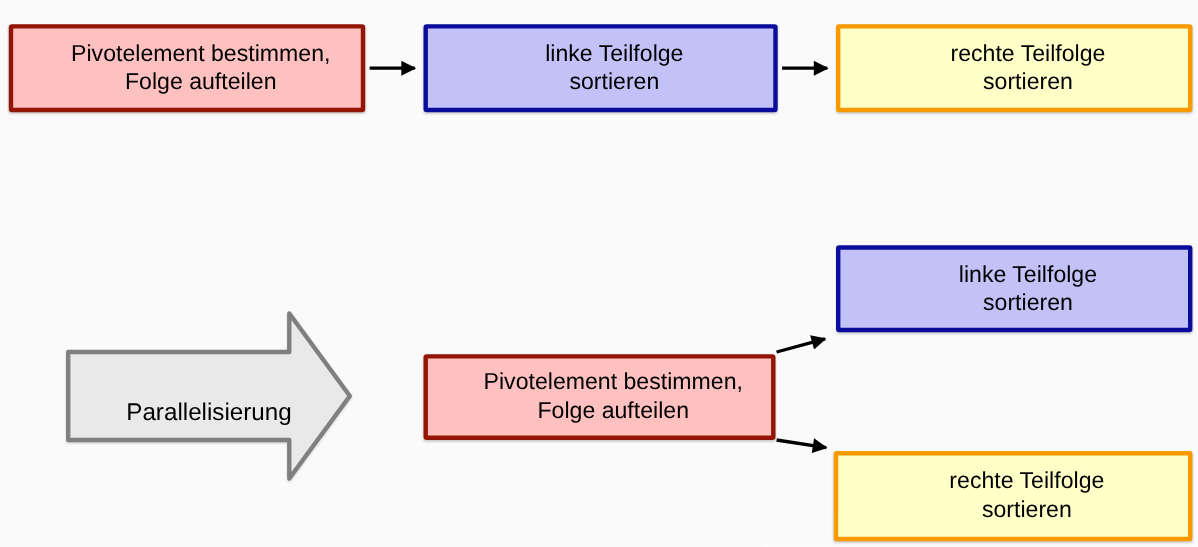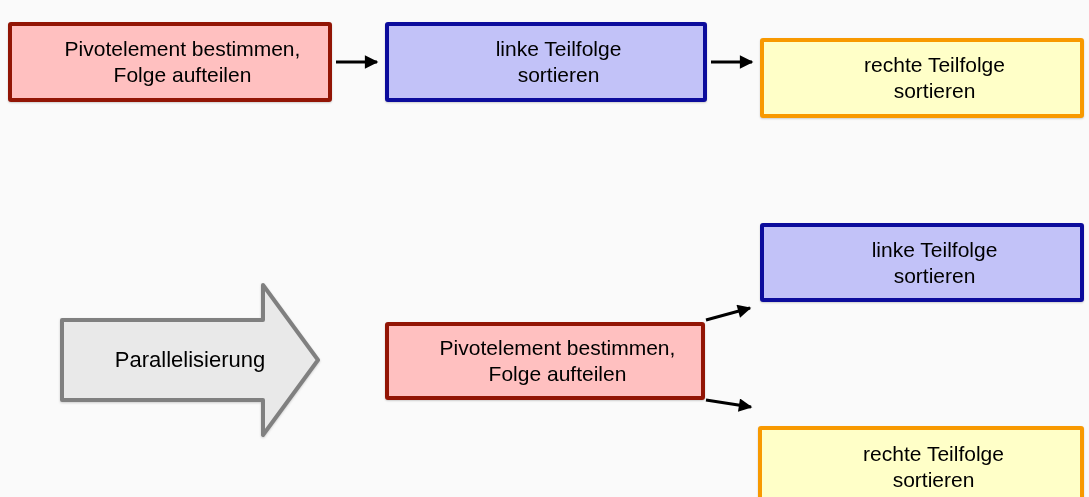--- a/index.html
+++ b/index.html
@@ -48,25 +48,25 @@
     padding-left: 25px;
   }
   .box .lbl {
     white-space: pre-line;
     font-size: 21px;
     line-height: 26px;
     color: var(--text-color, #000);
   }
   .box.red    { background: var(--red-fill, #ffc0c0);    border-color: var(--red-border, #921505); }
   .box.blue   { background: var(--blue-fill, #c2c2f8);   border-color: var(--blue-border, #0c0c9c); }
-  .box.yellow { background: var(--yellow-fill, #ffffc8); border-color: var(--yellow-border, #f89900); margin-top: 16px; }
+  .box.yellow { background: var(--yellow-fill, #ffffc8); border-color: var(--yellow-border, #f89900); }
   .parallel-text {
     position: absolute;
     left: 62px;
-    top: 346px;
+    top: 361px;
     width: 256px;
     text-align: center;
     font-size: 22px;
     line-height: 28px;
     color: var(--text-color, #000);
   }
 </style>
 </head>
 <body>
 

